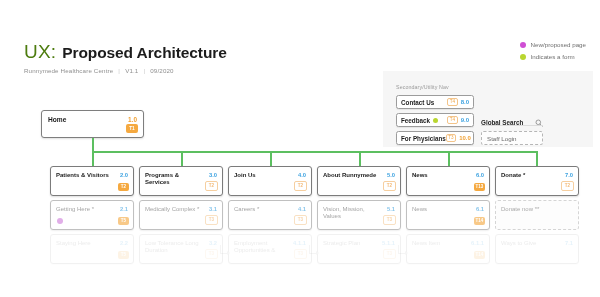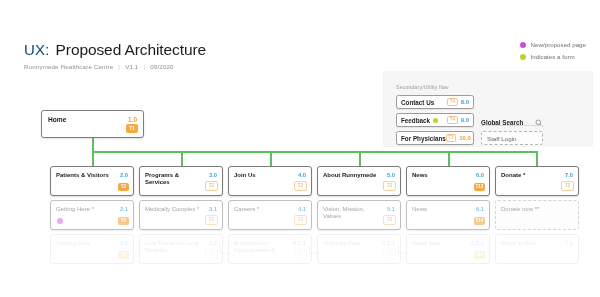--- a/index.html
+++ b/index.html
@@ -8,22 +8,22 @@
     background:#ffffff;
     font-family:"Liberation Sans", sans-serif;
     overflow:hidden;
     position:relative;
     -webkit-font-smoothing:antialiased;
   }
 
   
   #title-block{position:absolute;left:24px;top:41px;}
   #title-line{display:flex;align-items:baseline;gap:6px;}
-  #title-ux{font-size:15px;color:#0c4a6e;font-weight:400;letter-spacing:.2px;}
-  #title-main{font-size:15.5px;color:#1c1c1c;font-weight:normal;letter-spacing:-.1px;}
+  #title-ux{font-size:19px;color:#4d7c0f;font-weight:400;letter-spacing:.2px;}
+  #title-main{font-size:15.5px;color:#1c1c1c;font-weight:bold;letter-spacing:-.1px;}
   #subtitle{margin-top:4px;display:flex;align-items:center;font-size:6.2px;color:#8f8f8f;letter-spacing:.15px;}
   #subtitle .sep{color:#c9c9c9;margin:0 5px;}
 
   
   #legend{position:absolute;right:14px;top:41px;}
   .legend-row{display:flex;align-items:center;margin-bottom:5px;}
   .legend-dot{width:6px;height:6px;border-radius:50%;margin-right:5px;flex:none;}
   .legend-label{font-size:6.2px;color:#6f6f6f;}
 
   

